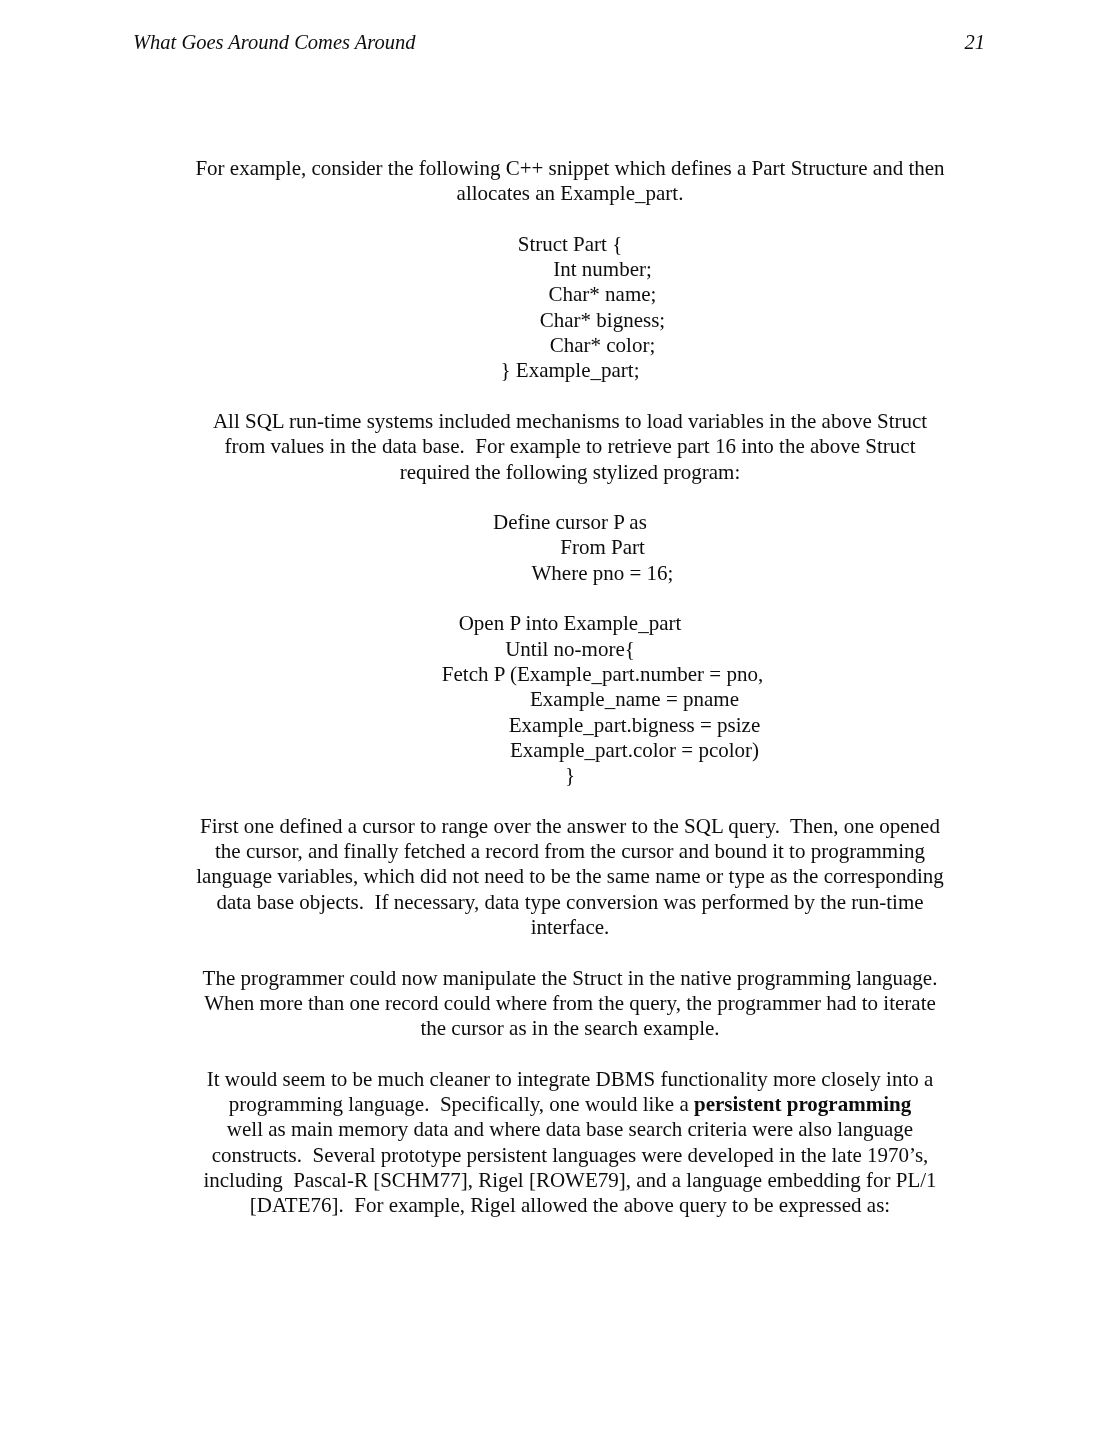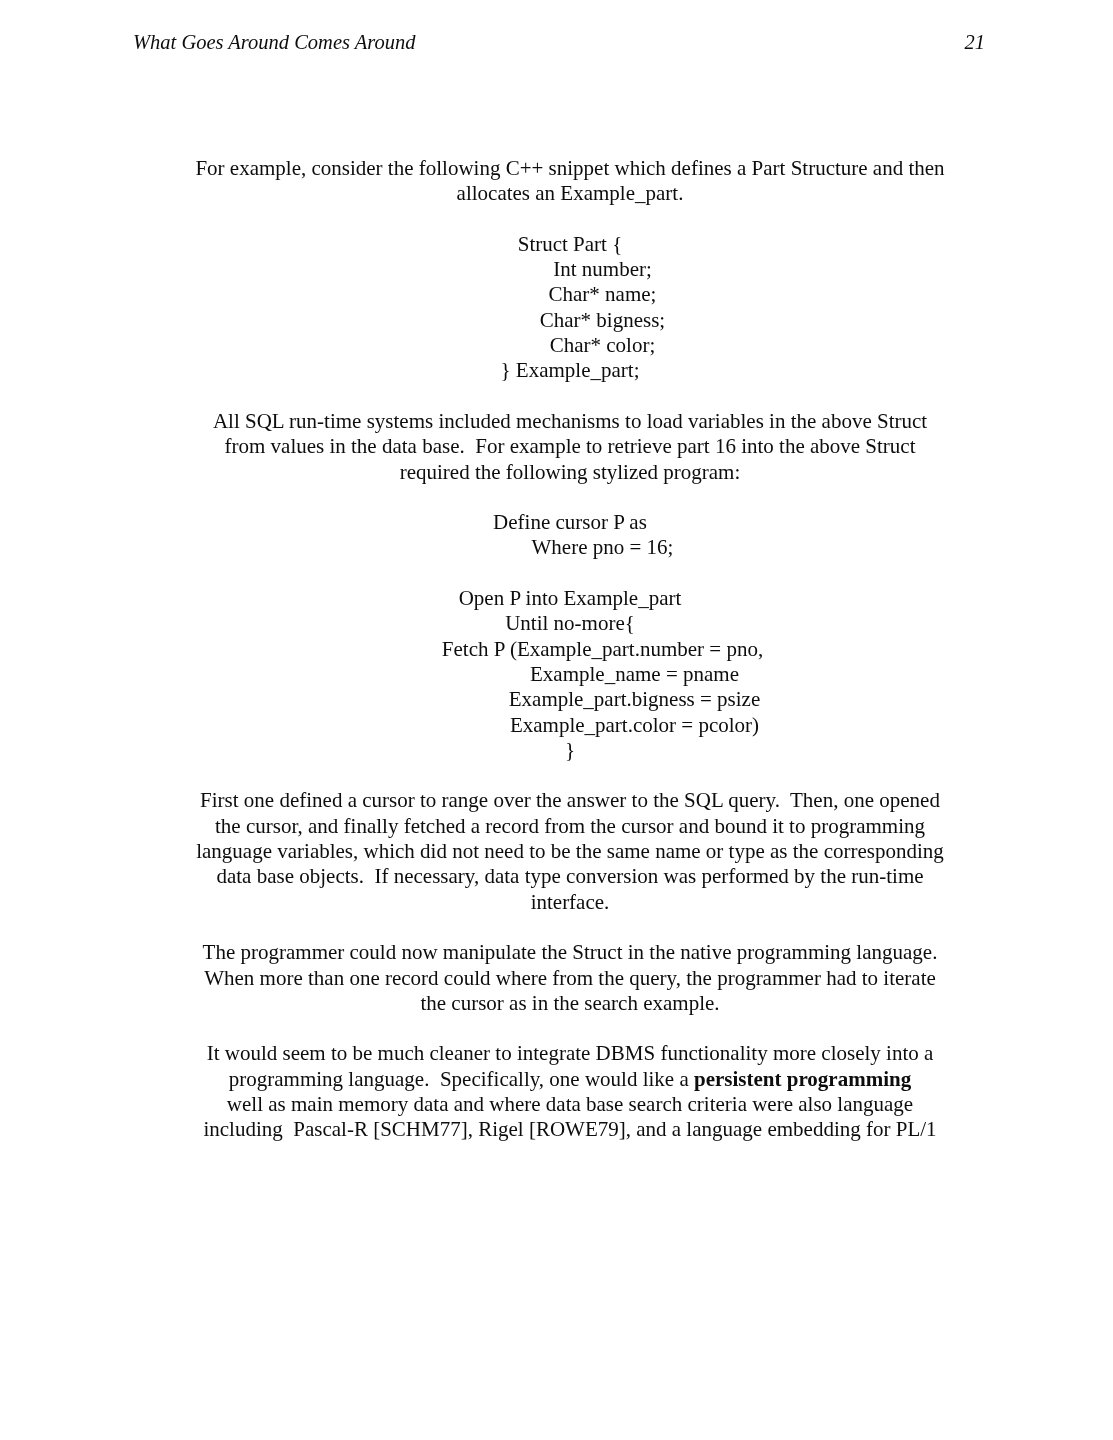--- a/index.html
+++ b/index.html
@@ -66,20 +66,21 @@
     </div>
 
     <div class="block">
       <div class="line">All SQL run-time systems included mechanisms to load variables in the above Struct</div>
       <div class="line">from values in the data base.  For example to retrieve part 16 into the above Struct</div>
       <div class="line">required the following stylized program:</div>
     </div>
 
     <div class="block">
       <div class="line">Define cursor P as</div>
+      <div class="line ind1">From Part</div>
       <div class="line ind1">Where pno = 16;</div>
     </div>
 
     <div class="block">
       <div class="line">Open P into Example_part</div>
       <div class="line">Until no-more{</div>
       <div class="line ind1">Fetch P (Example_part.number = pno,</div>
       <div class="line ind2">Example_name = pname</div>
       <div class="line ind2">Example_part.bigness = psize</div>
       <div class="line ind2">Example_part.color = pcolor)</div>
@@ -97,17 +98,19 @@
     <div class="block">
       <div class="line">The programmer could now manipulate the Struct in the native programming language.</div>
       <div class="line">When more than one record could where from the query, the programmer had to iterate</div>
       <div class="line">the cursor as in the search example.</div>
     </div>
 
     <div class="block">
       <div class="line">It would seem to be much cleaner to integrate DBMS functionality more closely into a</div>
       <div class="line"><span>programming language.  Specifically, one would like a </span><span class="bold">persistent programming</span></div>
       <div class="line">well as main memory data and where data base search criteria were also language</div>
+      <div class="line">constructs.  Several prototype persistent languages were developed in the late 1970’s,</div>
       <div class="line">including  Pascal-R [SCHM77], Rigel [ROWE79], and a language embedding for PL/1</div>
+      <div class="line">[DATE76].  For example, Rigel allowed the above query to be expressed as:</div>
     </div>
 
   </div>
 </div>
 
 </body></html>

